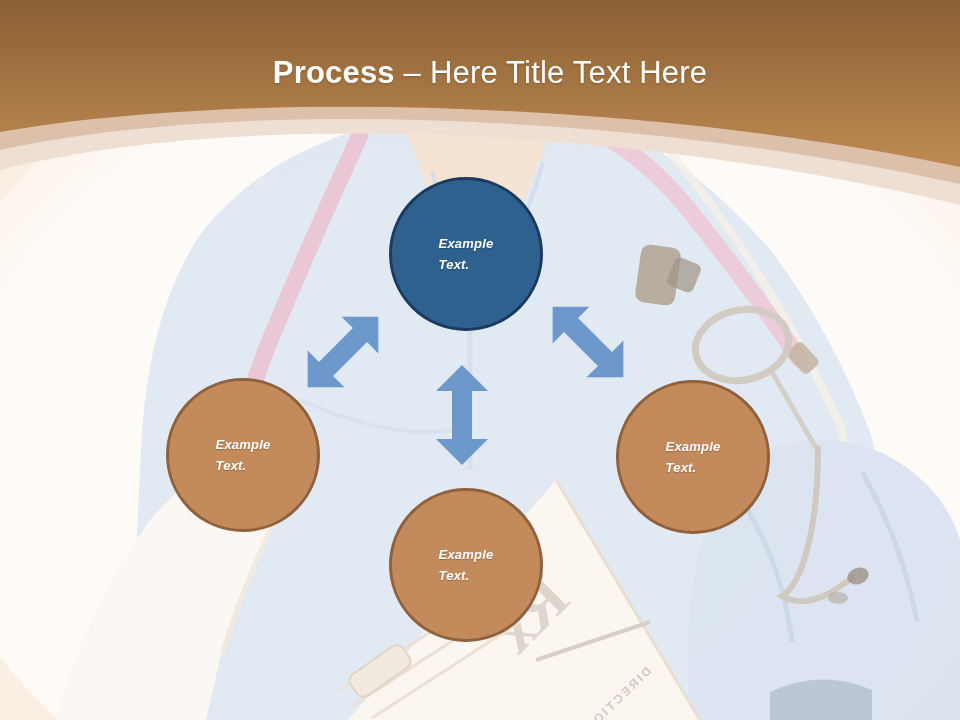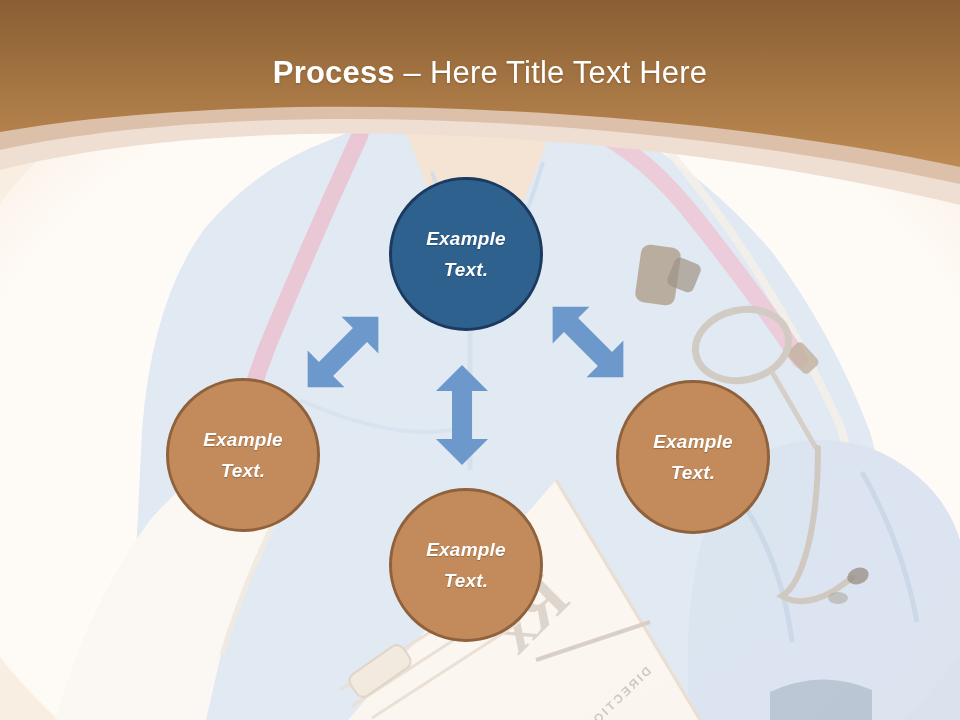--- a/index.html
+++ b/index.html
@@ -15,22 +15,22 @@
     transform:translateX(10px);letter-spacing:.2px;
     text-shadow:0 1px 2px rgba(90,55,20,.35);
     white-space:nowrap;
   }
   .slide-title .emph{font-weight:700;}
   .slide-title .rest{font-weight:400;}
   .node{
     position:absolute;width:154px;height:154px;border-radius:50%;
     border:3px solid #d946ef;box-sizing:border-box;
     display:flex;align-items:center;justify-content:center;
-    text-align:center;white-space:pre-line;
-    color:#FFFFFF;font-style:italic;font-weight:700;font-size:19px;line-height:1.65;
+    white-space:pre-line;
+    color:#FFFFFF;font-style:italic;font-weight:700;font-size:13px;line-height:1.65;
     letter-spacing:.2px;
     text-shadow:0 1px 1px rgba(0,0,0,.25);
   }
   #node-top{left:389px;top:177px;}
   #node-left{left:166px;top:378px;}
   #node-right{left:616px;top:380px;}
   #node-bottom{left:389px;top:488px;}
   #arrow-svg{position:absolute;left:0;top:0;width:960px;height:720px;display:block;pointer-events:none;}
 </style>
 </head>

